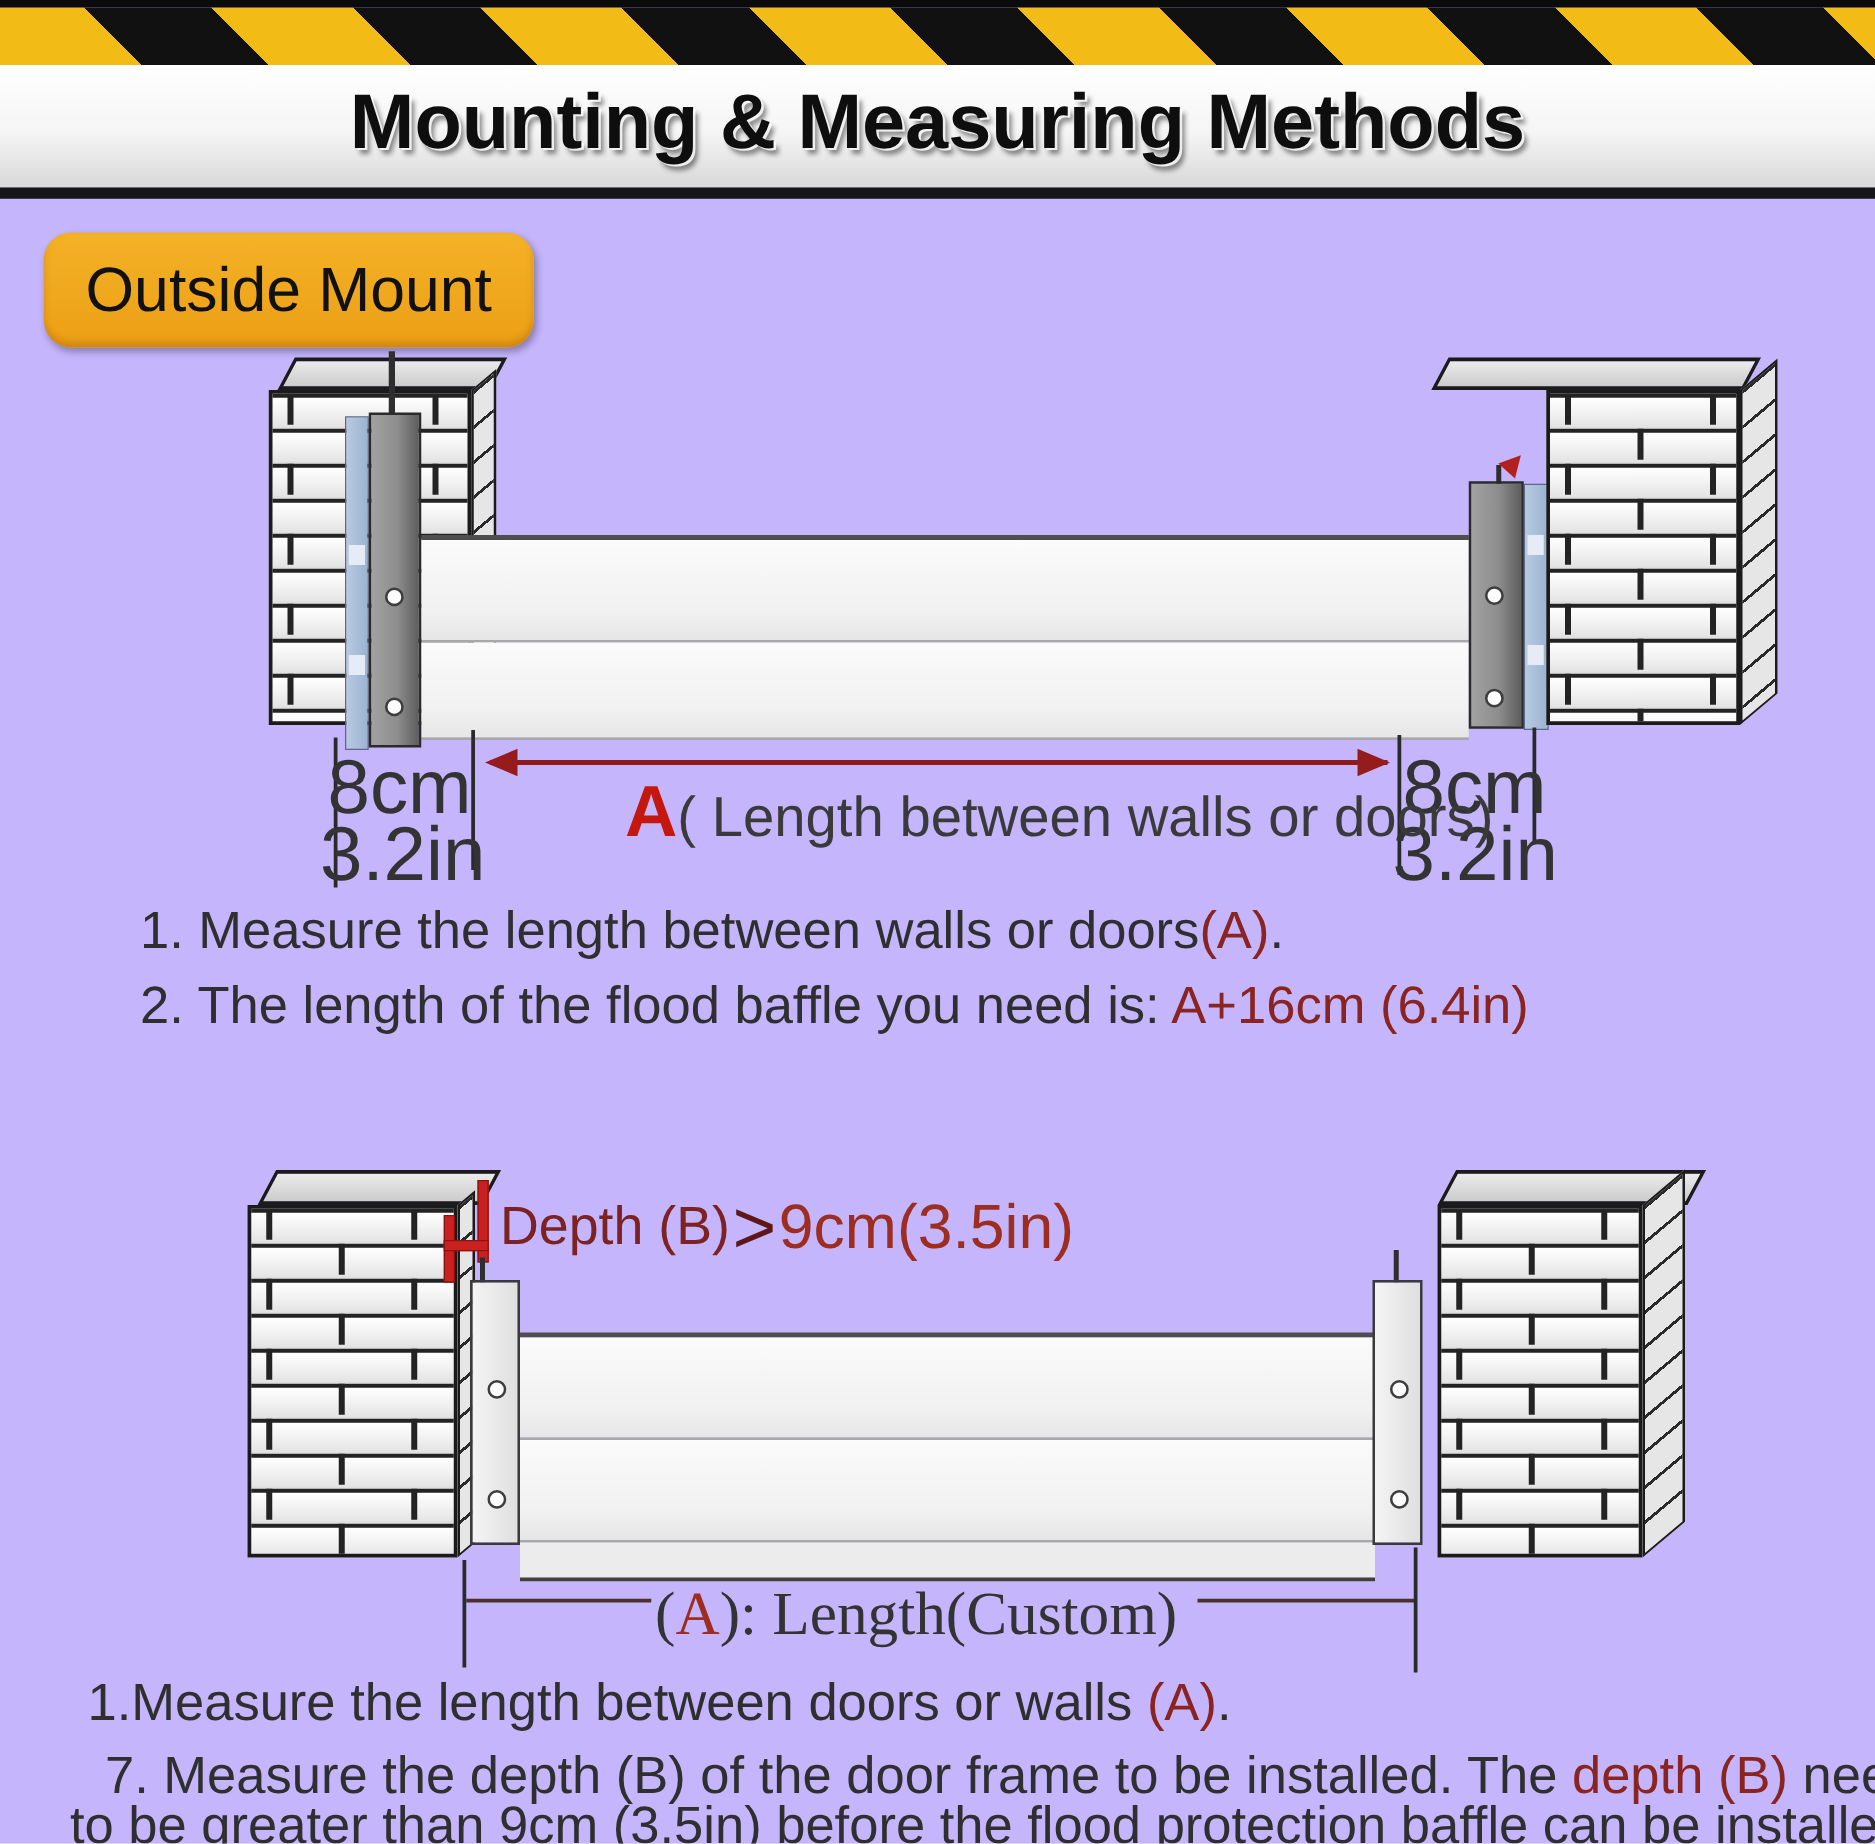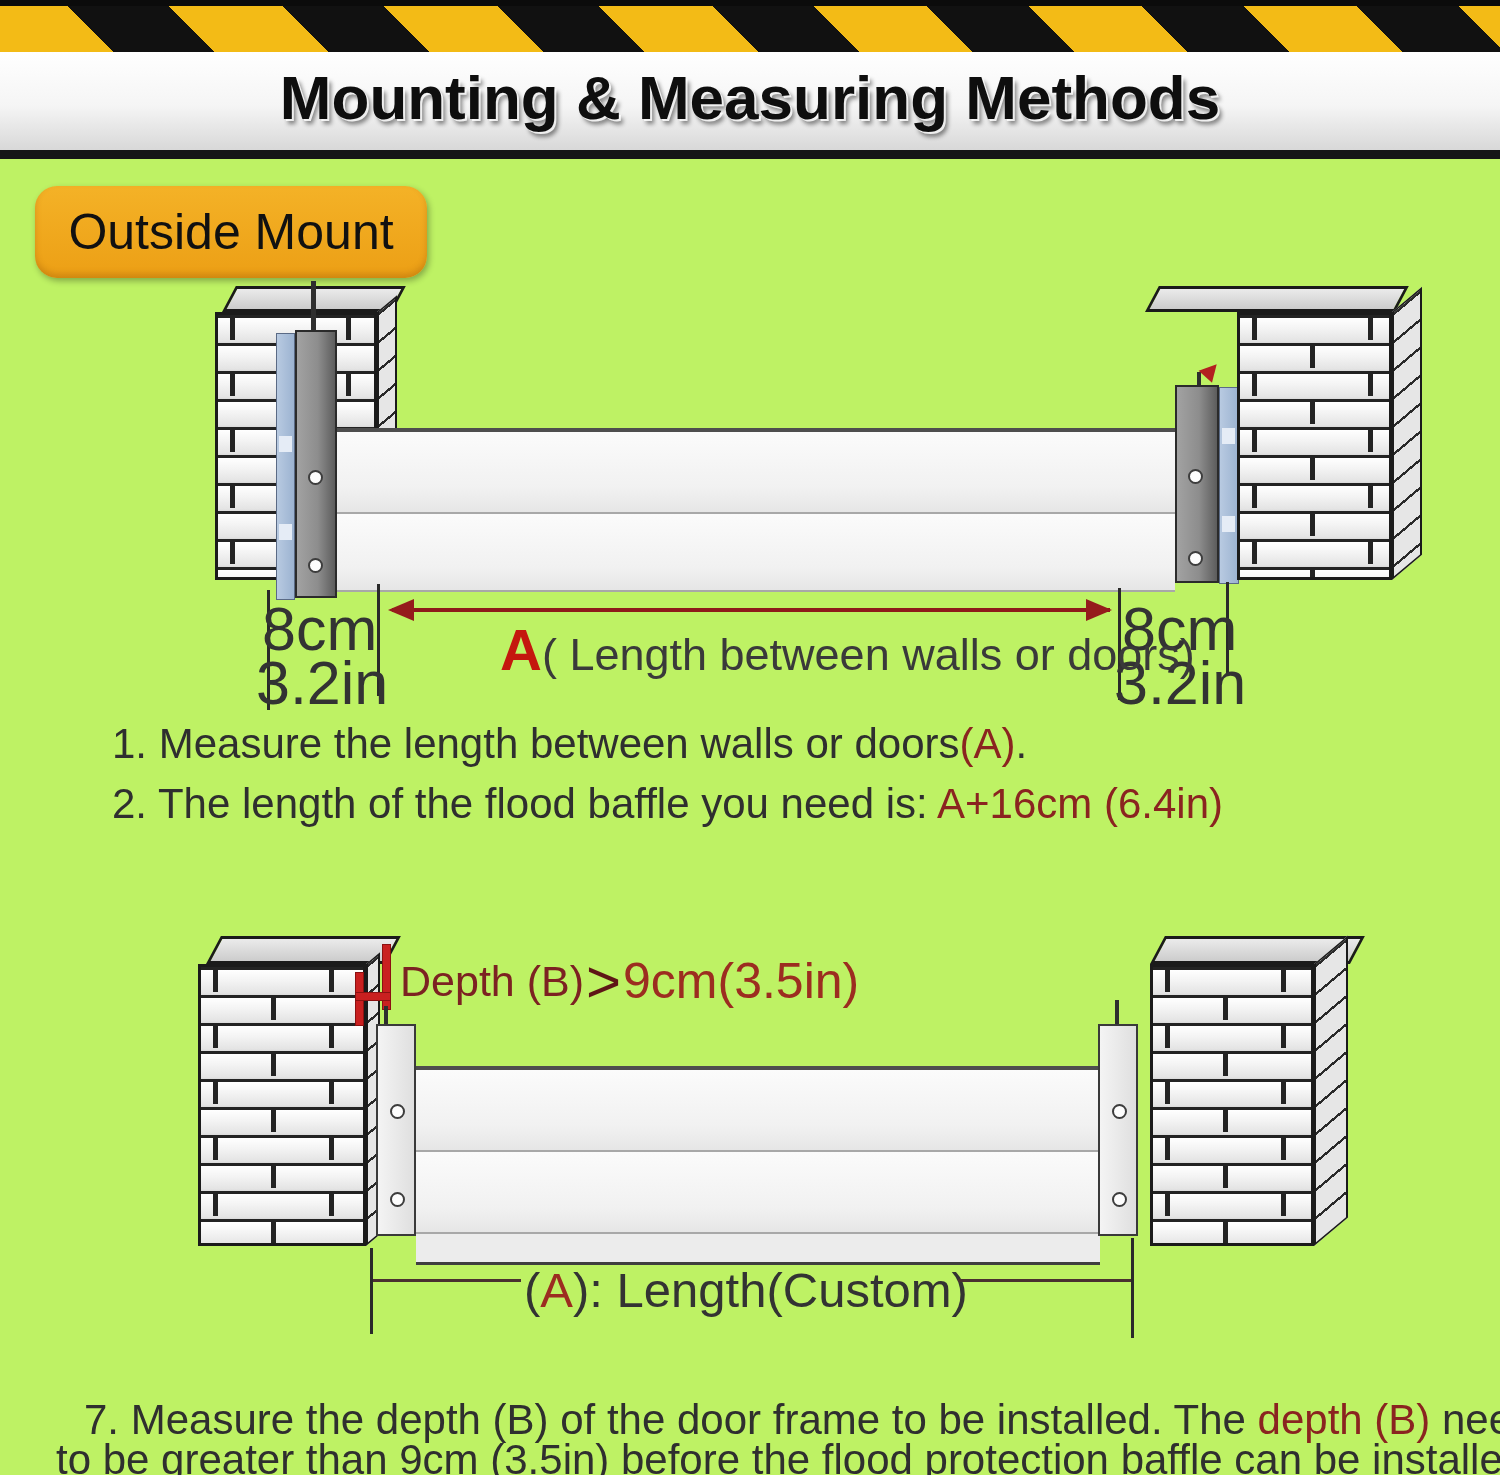--- a/index.html
+++ b/index.html
@@ -1,18 +1,18 @@
 <!DOCTYPE html>
 <html><head>
 <meta charset="utf-8">
 <style>
   html,body { margin:0; padding:0; background:#ffffff; }
   .page {
     position:relative; width:1500px; height:1475px; overflow:hidden;
-    background:#bef264; font-family:"Liberation Sans", sans-serif;
+    background:#c4b5fd; font-family:"Liberation Sans", sans-serif;
   }
   .abs { position:absolute; }
 
   
   .caution {
     left:0; top:0; width:1500px; height:52px; box-sizing:border-box;
     border-top:6px solid #0b0b0b;
     background:repeating-linear-gradient(45deg,#f3bb16 0 80px,#111111 80px 152px);
     box-shadow:0 3px 5px rgba(0,0,0,.35);
   }
@@ -223,25 +223,28 @@
       <div class="abs hole" style="left:12px;top:78px;"></div>
       <div class="abs hole" style="left:12px;top:166px;"></div>
     </div>
 
     <div class="abs cap" style="left:1150px;top:936px;width:200px;height:28px;"></div>
     <div class="abs bricks" style="left:1150px;top:964px;width:164px;height:282px;"></div>
     <div class="abs sideface" style="left:1314px;top:964px;width:34px;height:282px;"></div>
 
     <div class="abs tick" style="left:370px;top:1248px;height:86px;"></div>
     <div class="abs mline" style="left:373px;top:1279px;width:148px;"></div>
-    <div class="abs alabel2" style="left:524px;top:1262px;">
+    <div class="abs alabel2" style="left:524px;top:1262px;font-family:Liberation Serif, serif;">
       <span>(</span><span class="hl2">A</span><span>): Length(Custom)</span>
     </div>
     <div class="abs mline" style="left:958px;top:1279px;width:174px;"></div>
     <div class="abs tick" style="left:1131px;top:1238px;height:100px;"></div>
   </div>
 
+  <div class="abs step" style="left:70px;top:1338px;">
+    <span>1.Measure the length between doors or walls </span><span class="hl">(A)</span><span>.</span>
+  </div>
   <div class="abs step" style="left:84px;top:1396px;">
     <span>7. Measure the depth (B) of the door frame to be installed. The </span><span class="hl">depth (B)</span><span> needs</span>
   </div>
   <div class="abs step" style="left:56px;top:1436px;">to be greater than 9cm (3.5in) before the flood protection baffle can be installed.</div>
 
 </div>
 
 </body></html>

